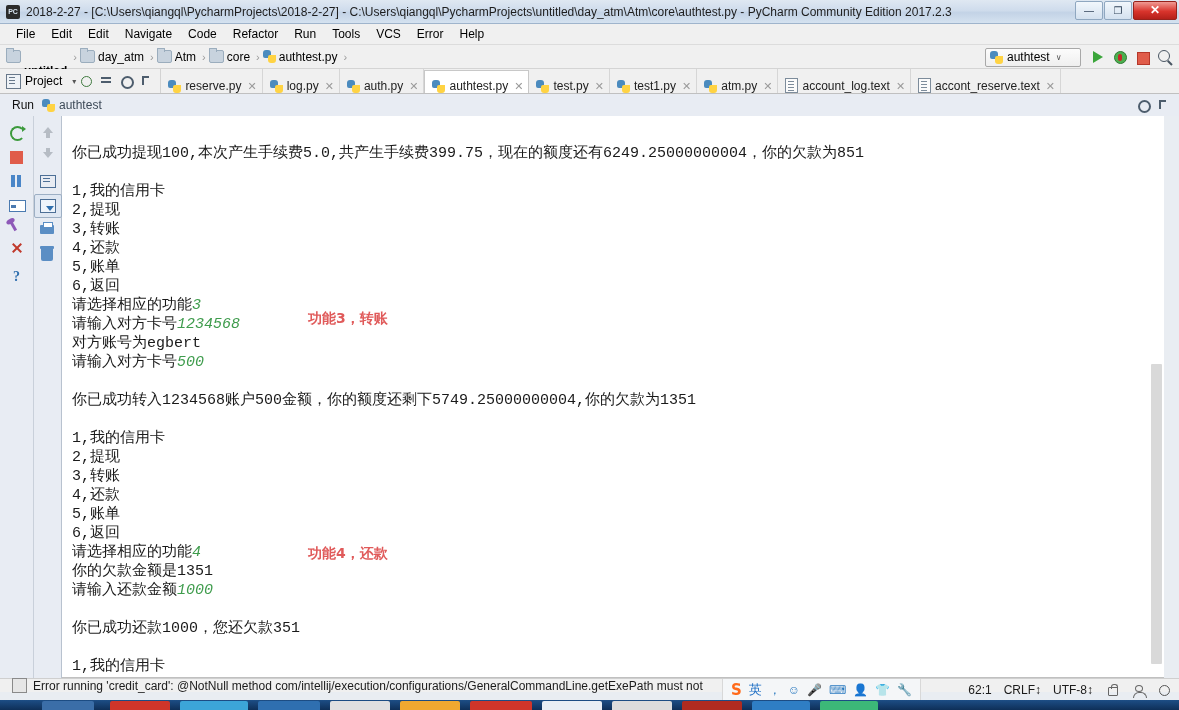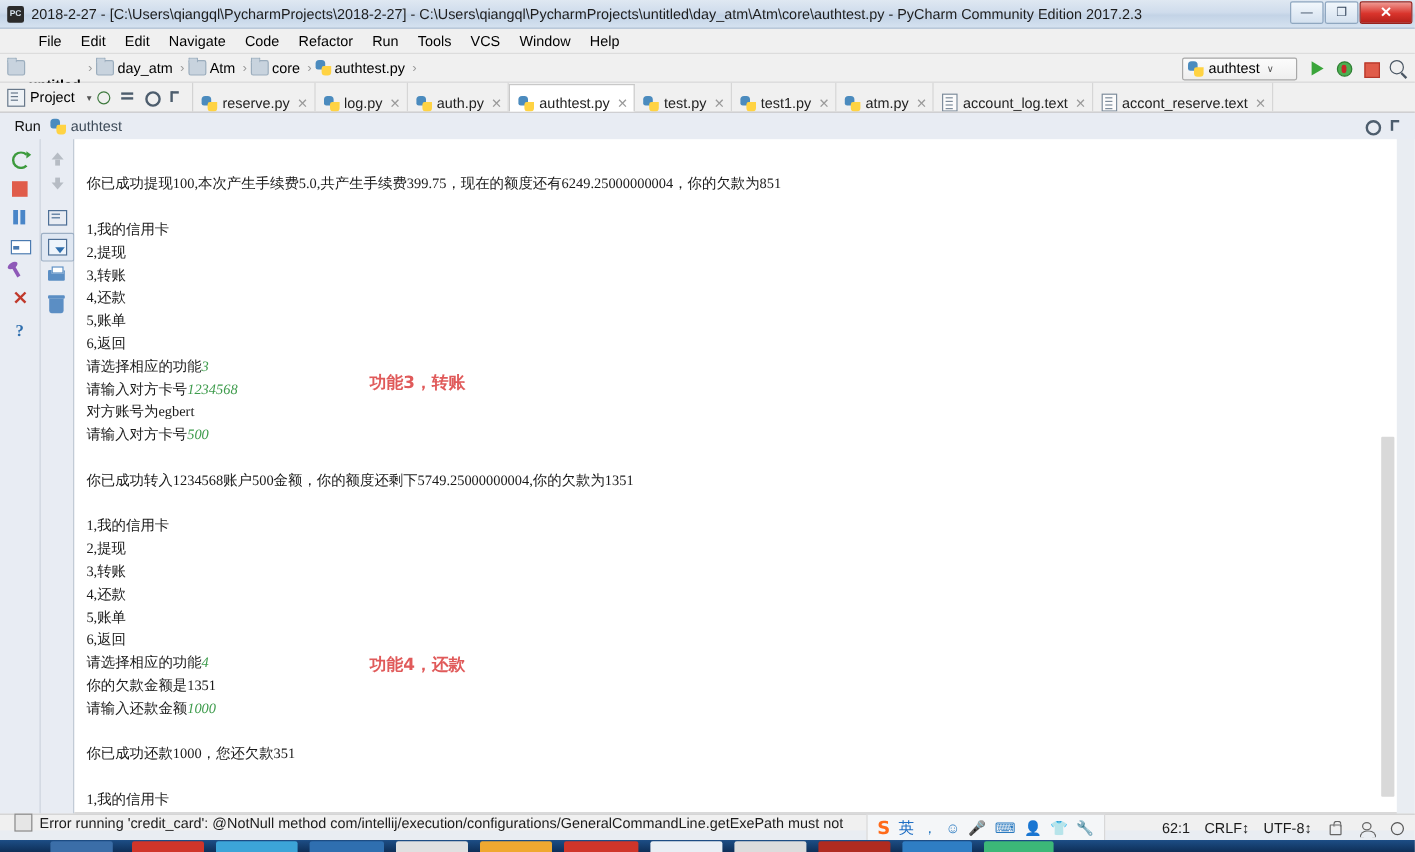--- a/index.html
+++ b/index.html
@@ -85,21 +85,21 @@
 
   
   .menubar {
     position: absolute;
     left: 0; top: 24px;
     width: 1179px; height: 21px;
     background: #f0f0f0;
     border-bottom: 1px solid #dcdcdc;
     display: flex;
     align-items: center;
-    padding-left: 24px;
+    padding-left: 8px;
     box-sizing: border-box;
   }
   .menu-item {
     padding: 2px 8px;
     font-size: 12px;
     color: #000;
     cursor: default;
     white-space: nowrap;
   }
 
@@ -428,22 +428,22 @@
     left: 62px; top: 116px;
     width: 1102px; height: 562px;
     background: #ffffff;
     border-bottom: 1px solid #c0c0c0;
     overflow: hidden;
     box-sizing: border-box;
   }
   .console-inner {
     position: relative;
     padding: 28px 0 0 10px;
-    font-family: Liberation Serif, serif;
-    font-size: 12px;
+    font-family: Liberation Mono, monospace;
+    font-size: 15px;
     line-height: 19px;
     color: #1a1a1a;
   }
   .cl { white-space: pre; height: 19px; }
   .cl.blank { height: 19px; }
   .cl .inp { color: #3f9c4d; font-style: italic; }
   .ann {
     position: absolute;
     color: #e05a5a;
     font-size: 14px;
@@ -572,21 +572,21 @@
   <div class="menubar">
     <div class="menu-item"><span>File</span></div>
     <div class="menu-item"><span>Edit</span></div>
     <div class="menu-item"><span>Edit</span></div>
     <div class="menu-item"><span>Navigate</span></div>
     <div class="menu-item"><span>Code</span></div>
     <div class="menu-item"><span>Refactor</span></div>
     <div class="menu-item"><span>Run</span></div>
     <div class="menu-item"><span>Tools</span></div>
     <div class="menu-item"><span>VCS</span></div>
-    <div class="menu-item"><span>Window</span></div>
+    <div class="menu-item"><span>Error</span></div>
     <div class="menu-item"><span>Help</span></div>
   </div>
 
   <div class="navbar">
     <div class="crumb bold">
       <span class="icon-folder"></span>
       <span class="lbl">untitled</span>
     </div>
     <span class="crumb-sep">›</span>
     <div class="crumb">

